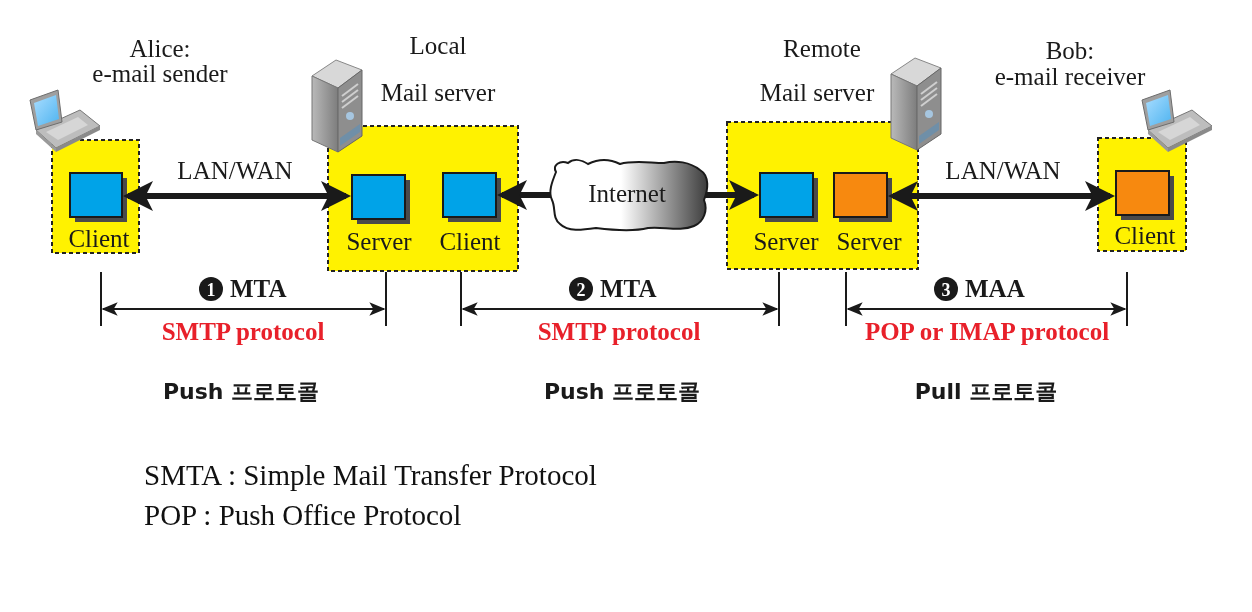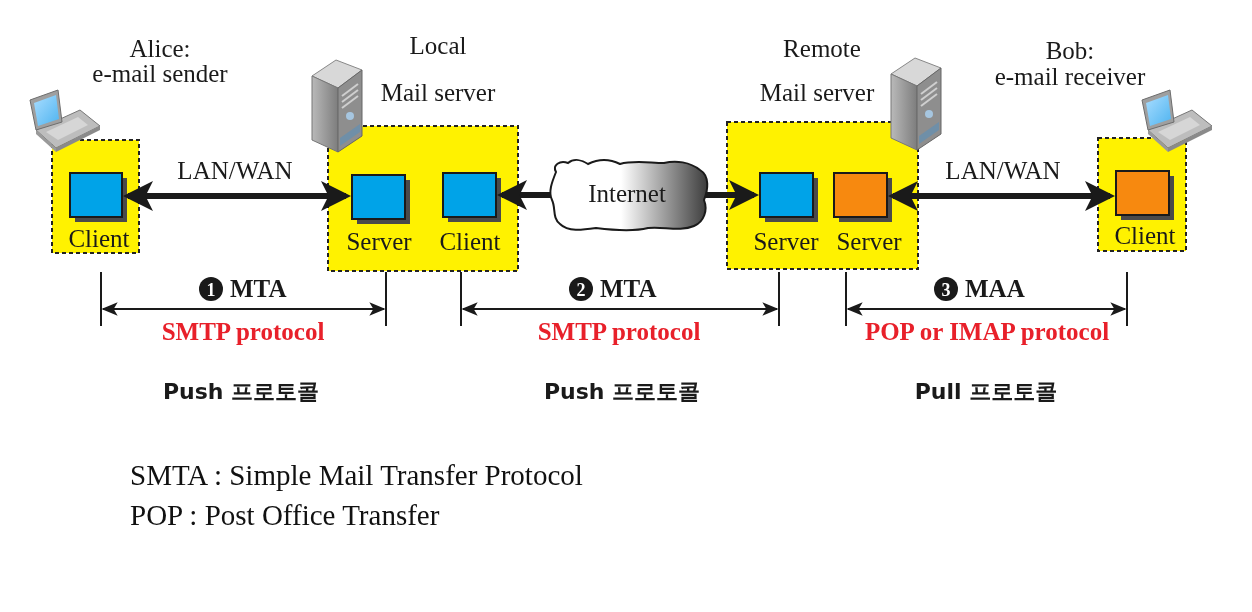--- a/index.html
+++ b/index.html
@@ -5,21 +5,21 @@
   html, body { margin: 0; padding: 0; background: #ffffff; }
   body { width: 1252px; height: 612px; position: relative; overflow: hidden;
          font-family: "Liberation Serif", "DejaVu Serif", serif; color: #1a1a1a; }
   svg#diagram { position: absolute; left: 0; top: 0; }
   .t { font-family: "Liberation Serif", "DejaVu Serif", serif; fill: #1a1a1a; }
   .lbl { font-size: 25px; }
   .head { font-size: 25px; }
   .bold { font-weight: bold; }
   .red { fill: #e8202a; }
   .kr { font-family: "DejaVu Sans", sans-serif; font-weight: bold; }
-  .legend { position: absolute; left: 130px; top: 455px; font-size: 29px; line-height: 40px; color: #111; }
+  .legend { position: absolute; left: 144px; top: 455px; font-size: 29px; line-height: 40px; color: #111; }
   .legend div { white-space: nowrap; }
 </style>
 </head>
 <body>
 
 <svg id="diagram" width="1252" height="612" viewBox="0 0 1252 612">
   <defs>
     <linearGradient id="cloudGrad" x1="0" y1="0" x2="1" y2="0">
       <stop offset="0" stop-color="#ffffff"></stop>
       <stop offset="0.45" stop-color="#ffffff"></stop>
@@ -168,14 +168,14 @@
     <circle cx="946" cy="289" r="12" fill="#1a1a1a"></circle>
     <text class="t bold" x="946" y="296" text-anchor="middle" font-size="18" style="fill:#ffffff">3</text>
     <text class="t bold" x="965" y="297" font-size="25">MAA</text>
     <text class="t bold red" x="987" y="340" text-anchor="middle" font-size="25">POP or IMAP protocol</text>
     <text class="t bold kr" x="986" y="399" text-anchor="middle" font-size="22">Pull 프로토콜</text>
   </g>
 </svg>
 
 <div class="legend">
   <div>SMTA : Simple Mail Transfer Protocol</div>
-  <div>POP : Post Office Transfer</div>
+  <div>POP : Push Office Protocol</div>
 </div>
 
 </body></html>

